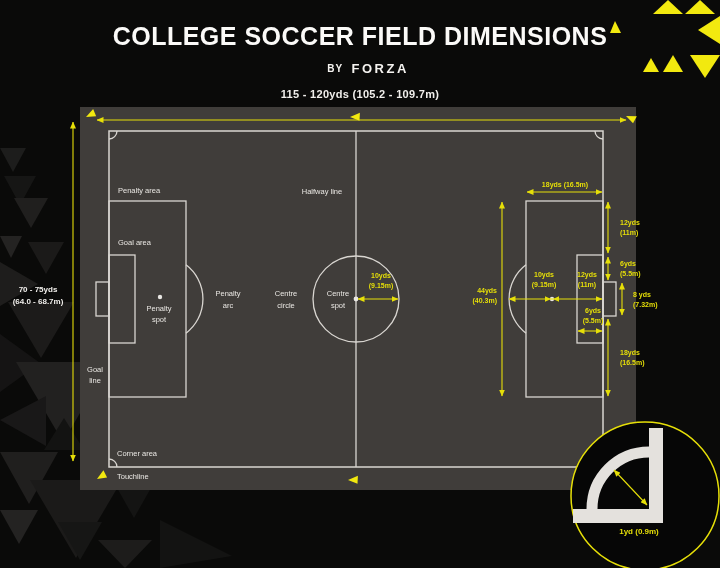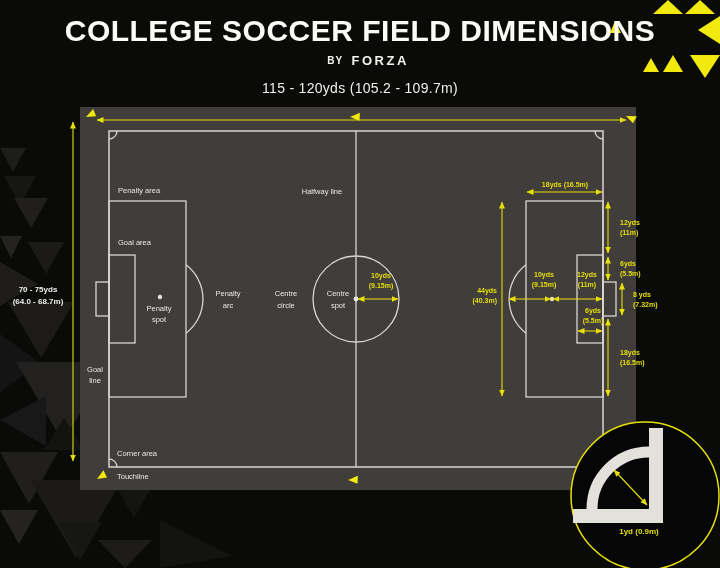--- a/index.html
+++ b/index.html
@@ -1,24 +1,24 @@
 <!DOCTYPE html>
 <html><head>
 <meta charset="utf-8">
 <style>
   html,body{margin:0;padding:0;background:#000;}
   .canvas{position:relative;width:720px;height:568px;background:#0a0a09;overflow:hidden;
           font-family:"Liberation Sans",sans-serif;}
   .canvas svg{position:absolute;left:0;top:0;}
   .header{position:absolute;left:0;top:14px;width:720px;text-align:center;color:#f5f3f0;z-index:5;}
-  .header h1{margin:0;font-size:30px;font-weight:bold;letter-spacing:.5px;color:#fbfaf8;}
+  .header h1{margin:8px;font-size:25px;font-weight:bold;letter-spacing:.5px;color:#fbfaf8;}
   .byline{margin-top:3px;font-weight:bold;padding-left:16px;}
   .byline .by{font-size:10px;letter-spacing:1px;vertical-align:1px;}
   .byline .brand{font-size:13px;letter-spacing:2.5px;margin-left:4px;}
-  .len-dim{margin-top:11px;font-size:14px;font-weight:normal;letter-spacing:.3px;color:#f1efec;}
+  .len-dim{margin-top:11px;font-size:11px;font-weight:bold;letter-spacing:.3px;color:#f1efec;}
   
   .wline{stroke:#d9d6d1;stroke-width:1.5;fill:none;}
   .wthin{stroke:#d9d6d1;stroke-width:1.3;fill:none;}
   .dim{stroke:#e6df08;stroke-width:1.1;fill:none;}
   .lbl{font:7.5px "Liberation Sans",sans-serif;fill:#e9e7e3;}
   .ylbl{font:bold 7px "Liberation Sans",sans-serif;fill:#e6df08;}
   .sdim{font:bold 8px "Liberation Sans",sans-serif;fill:#f1efec;}
   .mid{text-anchor:middle;}
   .enda{text-anchor:end;}
 </style>

